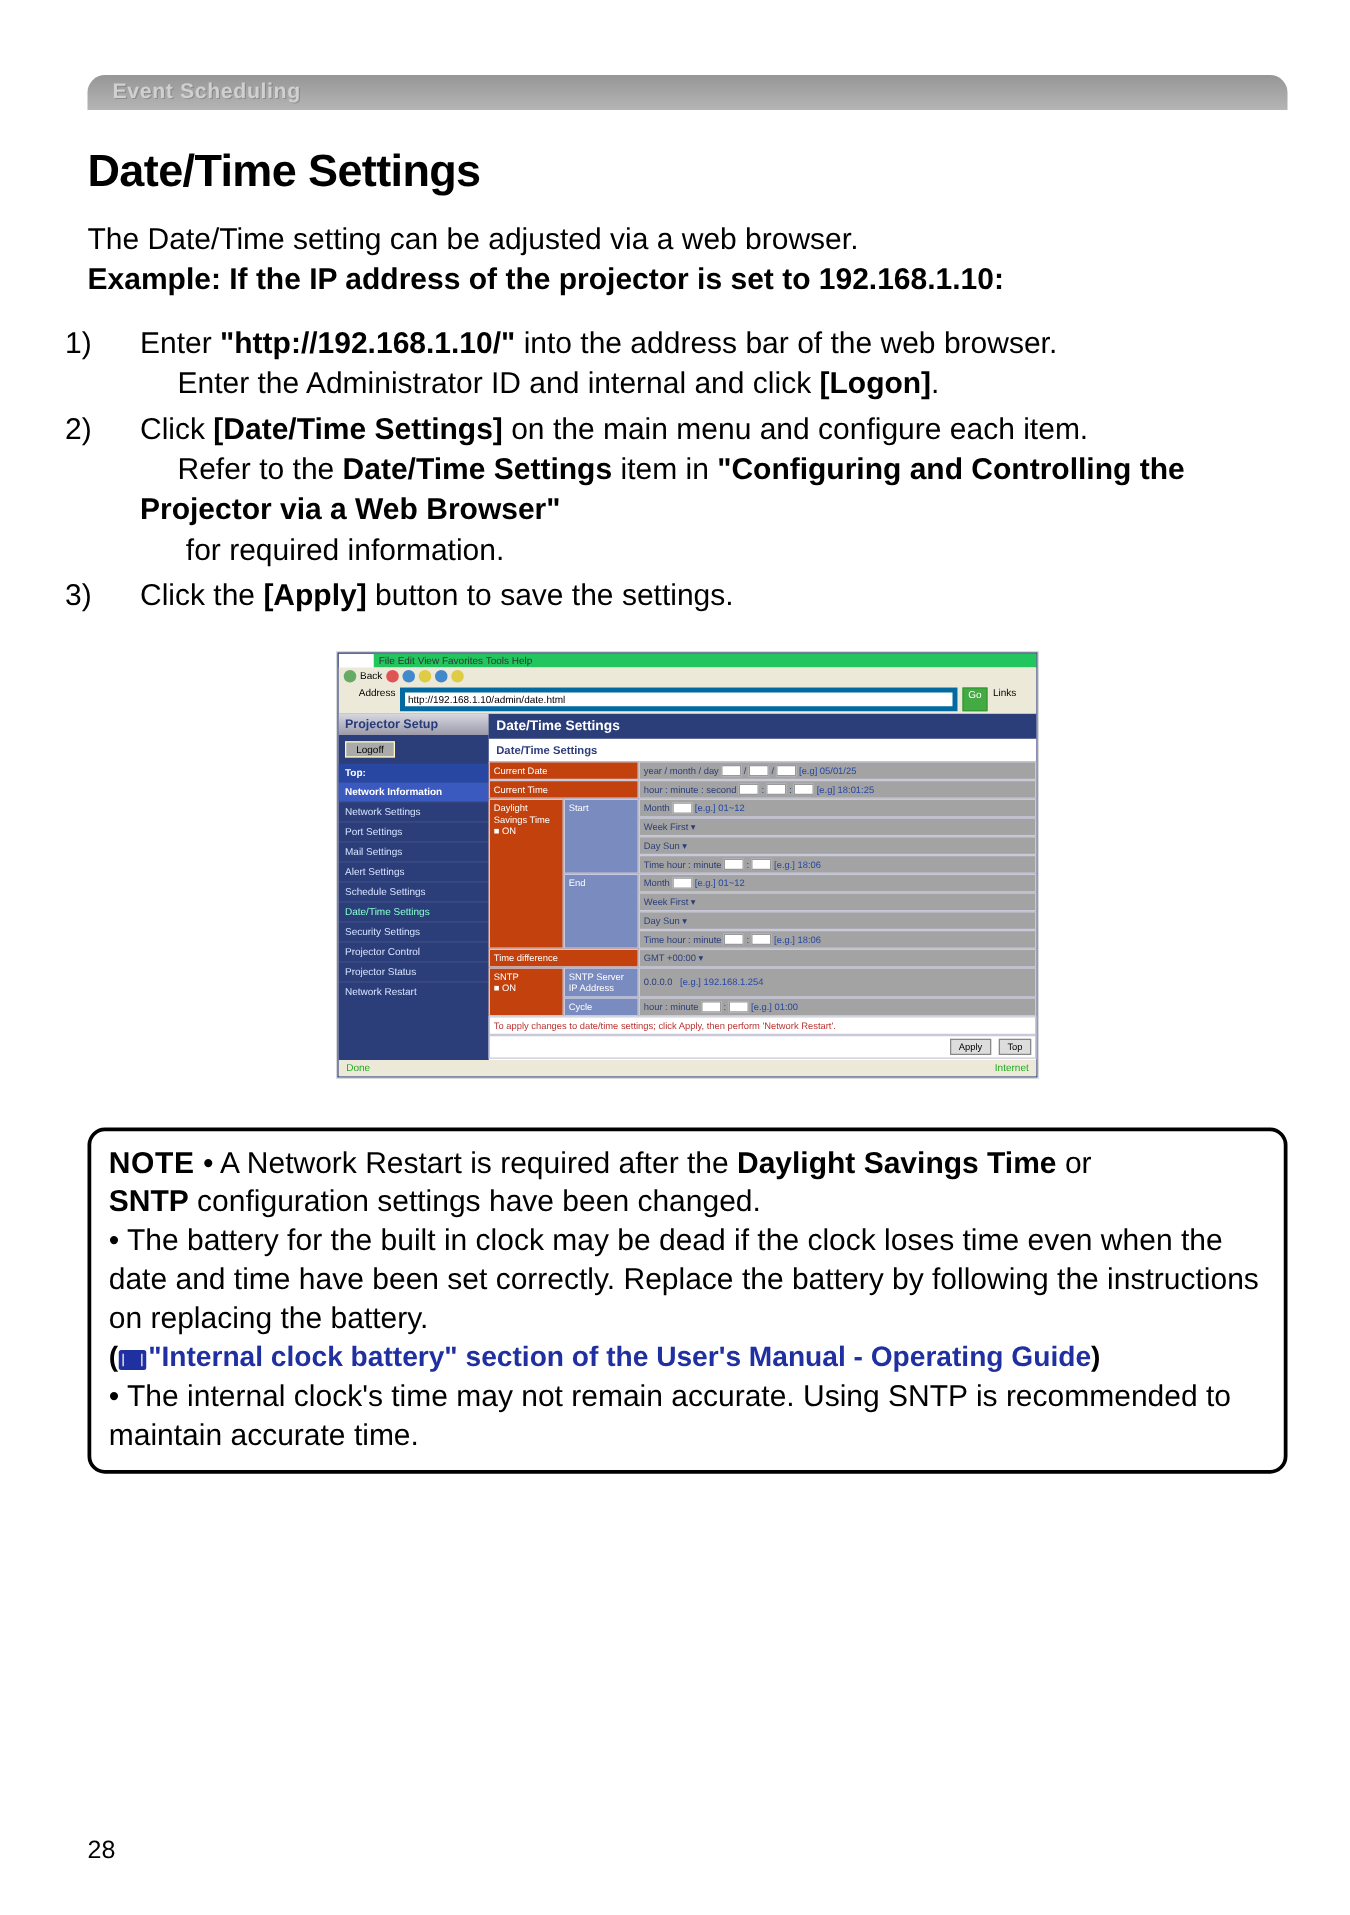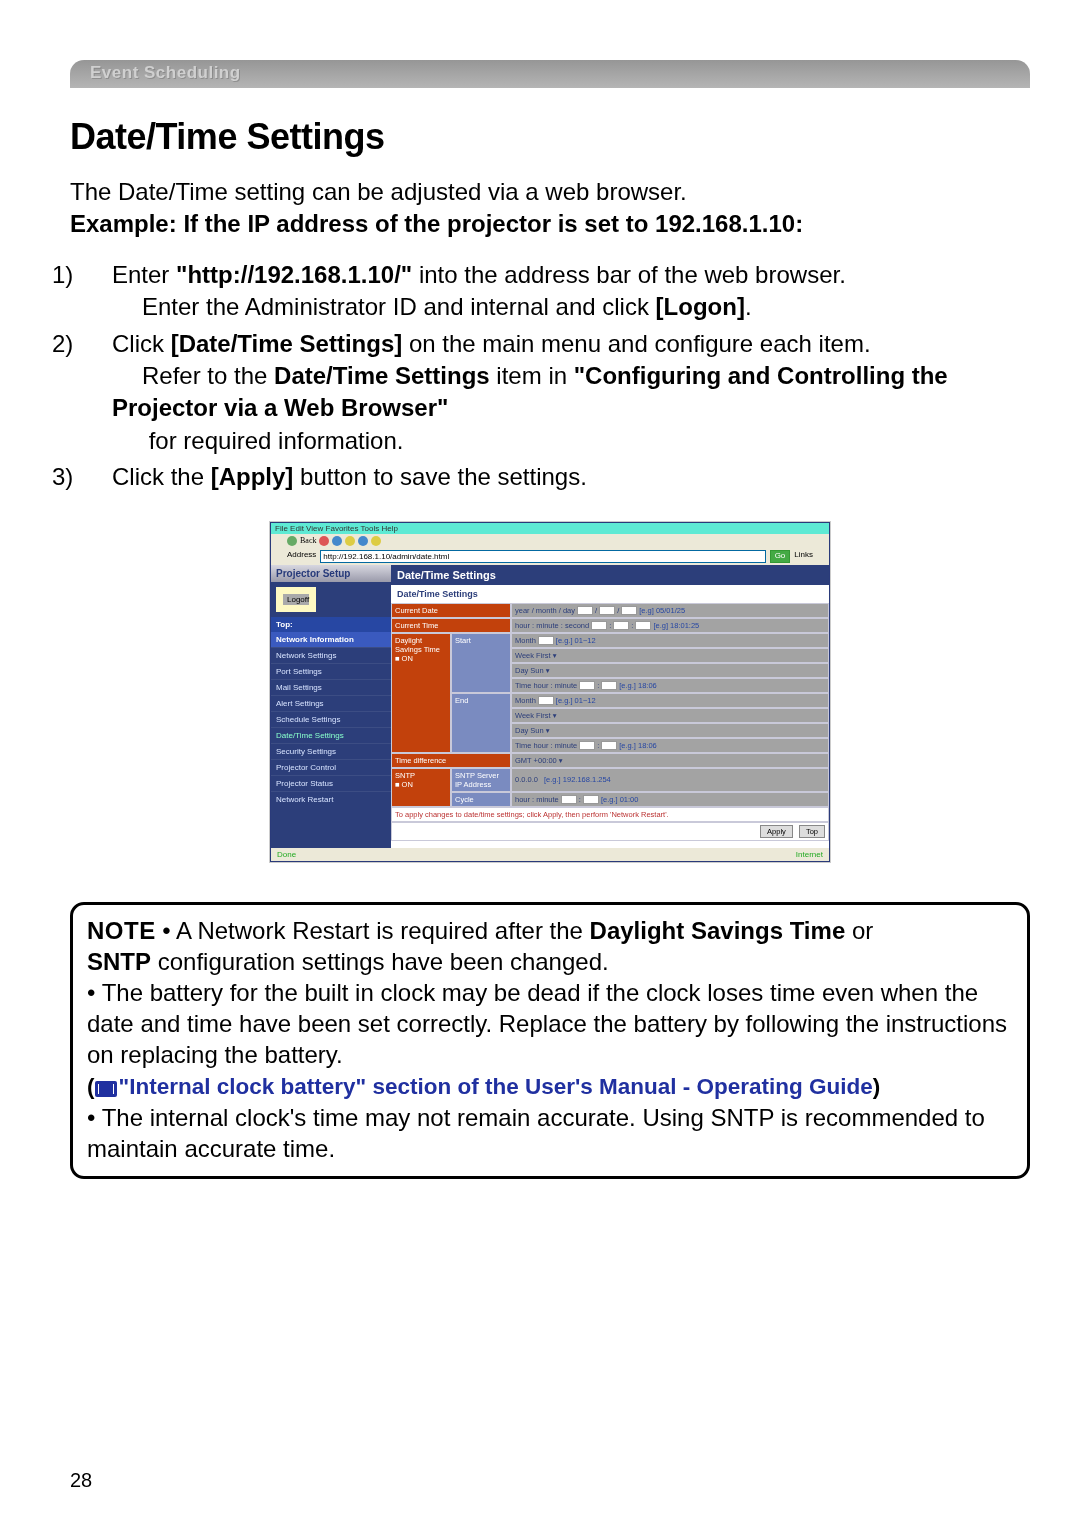--- a/index.html
+++ b/index.html
@@ -38,31 +38,31 @@
     
     .shot-wrap { display: flex; justify-content: center; margin: 28px 0 40px; }
     .shot {
       width: 560px; height: 340px;
       border: 1px solid #2a3a7a;
       font-size: 8px;
       display: flex; flex-direction: column;
       box-shadow: 0 0 0 1px #ccc;
     }
     .shot .ie-title { background: linear-gradient(#3a66c7,#1b3f9a); color:#fff; padding:2px 4px; display:flex; justify-content:space-between; }
-    .shot .ie-menu { background:#5eead4; padding:1px 4px; color:#333; }
-    .shot .ie-tb { background:#ece9d8; padding:2px 16px; display:flex; gap:3px; align-items:center;font-family:Liberation Serif, serif; }
+    .shot .ie-menu { background:#22c55e; padding:1px 4px; color:#333;margin-left:28px; }
+    .shot .ie-tb { background:#ece9d8; padding:2px 4px; display:flex; gap:3px; align-items:center; }
     .tb-ico { width:10px; height:10px; border-radius:50%; background:#6a6; display:inline-block;}
     .tb-ico.r{background:#d55}.tb-ico.b{background:#48c}.tb-ico.y{background:#dc4}
     .shot .ie-addr { background:#ece9d8; padding:2px 16px; display:flex; gap:4px; }
-    .shot .ie-addr input { flex:1; font-size:8px; border:1px solid #0369a1; padding:1px 2px; }
+    .shot .ie-addr input { flex:1; font-size:8px; border:4px solid #0369a1; padding:1px 2px; }
     .go-btn { background:#4a4; color:#fff; border:1px solid #393; padding:0 4px; font-size:8px; }
     .shot-body { flex:1; display:flex; background:#fff; }
     .sidebar { width:120px; background:#2c3e7a; color:#fff; display:flex; flex-direction:column; }
     .ps-title { background:linear-gradient(#d7d7e0,#9a9aaa); color:#273a7a; font-weight:bold; padding:3px 5px; font-size:10px; }
-    .logoff { background:#aaa; color:#000; border:7px solid #fef9c3; padding:1px 4px; margin:5px; font-size:8px; width:40px; }
+    .logoff { background:#aaa; color:#000; border:1px solid #fef9c3; padding:1px 4px; margin:5px; font-size:8px; width:40px; }
     .sb-top { background:#2747a3; padding:3px 5px; font-weight:bold; }
     .sb-sub { background:#3a5abf; padding:3px 5px; font-weight:bold; }
     .sb-item { padding:3px 5px; color:#d7e3ff; border-top:1px solid rgba(255,255,255,0.08); }
     .sb-item.cur { color:#8fc; }
     .mainpane { flex:1; display:flex; flex-direction:column; }
     .mp-title { background:#2c3e7a; color:#fff; padding:4px 6px; font-weight:bold; font-size:11px; }
     .mp-sub { padding:4px 6px; font-weight:bold; color:#2c3e7a; font-size:9px; }
     .cfg { display:grid; grid-template-columns: 60px 60px 1fr; font-size:7.5px; }
     .cfg > div { border:1px solid #c9c9d9; padding:2px 3px; }
     .lab1 { background:#c2410c; color:#fff; }

